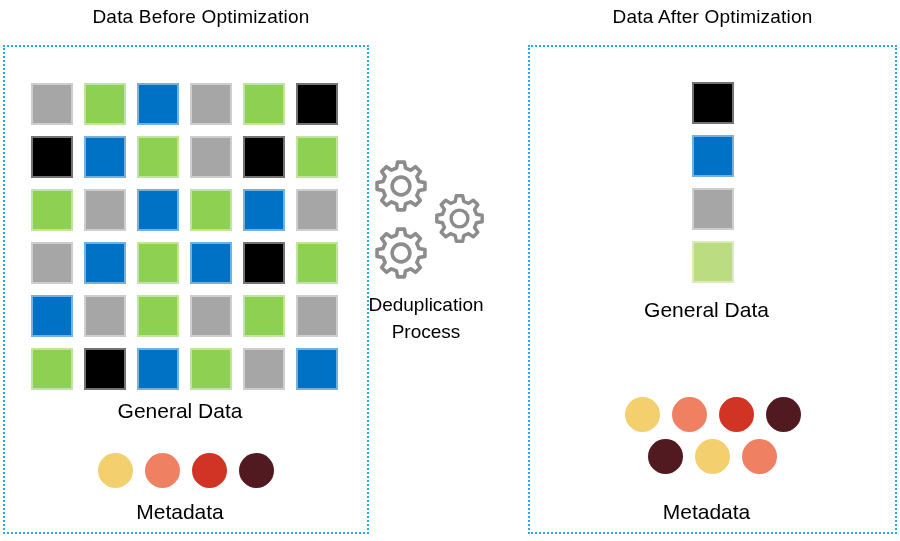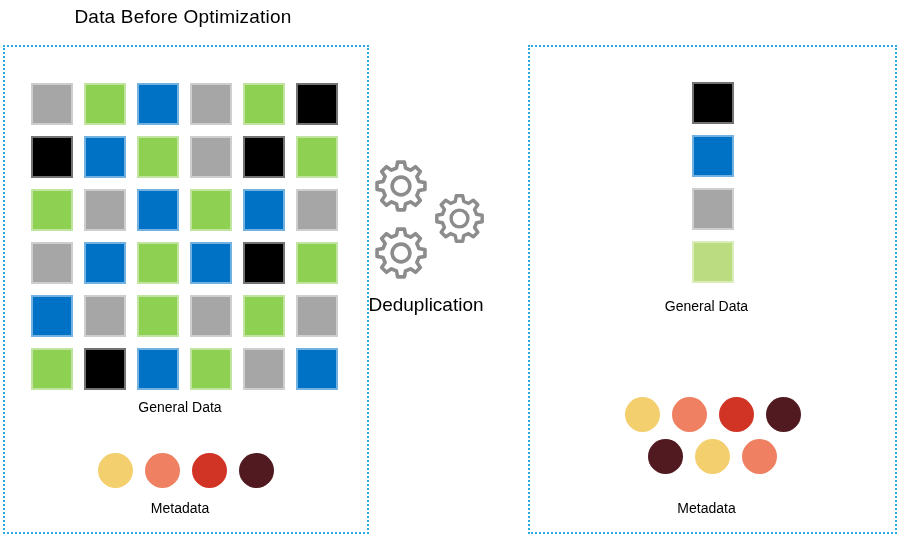--- a/index.html
+++ b/index.html
@@ -1,32 +1,32 @@
 <!DOCTYPE html>
 <html><head>
 <meta charset="utf-8">
 <style>
   html,body { margin:0; padding:0; background:#ffffff; }
   body { font-family:"Liberation Sans", sans-serif; color:#000000; }
   #canvas { position:relative; width:900px; height:541px; background:#ffffff; overflow:hidden; }
 
   .title { position:absolute; top:6px; font-size:19px; text-align:center; letter-spacing:0.2px; }
-  #left-title  { left:0;   width:366px; }
+  #left-title  { left:18px;   width:366px; }
   #right-title { left:528px; width:369px; }
 
   .panel { position:absolute; top:45px; height:489px; border:2px dotted #29abe2; box-sizing:border-box; background:#ffffff; }
   #left-panel  { left:3px;   width:366px; }
   #right-panel { left:528px; width:369px; }
 
   .square { width:42px; height:42px; box-shadow: inset 0 0 0 2px rgba(255,255,255,0.45); }
   .circle { width:35px; height:35px; border-radius:50%; }
 
   #before-grid { position:absolute; left:26px; top:36px; display:grid; grid-template-columns:repeat(6,42px); gap:11px; }
 
-  .data-label { position:absolute; left:0; right:12px; text-align:center; font-size:14px; }
+  .data-label { position:absolute; left:0; right:12px; text-align:center; font-size:21px; }
   #left-general-label  { top:352px; }
   #left-metadata-label { top:453px; }
   #right-general-label { top:251px; }
   #right-metadata-label{ top:453px; }
 
   .circle-row { position:absolute; left:0; right:0; display:flex; justify-content:center; gap:12px; }
   #before-circles    { top:406px; }
   #after-circles-row1{ top:350px; }
   #after-circles-row2{ top:392px; }
 
@@ -38,20 +38,21 @@
   #gear-2 { left:86px; top:146px; width:55px; height:55px; }
   #gear-3 { left:26px; top:179px; width:58px; height:58px; }
   #process-label { position:absolute; top:246px; left:0; right:0; text-align:center; font-size:19px; line-height:27px; }
 </style>
 </head>
 <body>
 
 <div id="canvas">
 
   <div class="title" id="left-title">Data Before Optimization</div>
+  <div class="title" id="right-title">Data After Optimization</div>
 
   <div class="panel" id="left-panel">
     <div id="before-grid">
         <div class="square" style="background: rgb(166, 166, 166);"></div>
         <div class="square" style="background: rgb(142, 208, 82);"></div>
         <div class="square" style="background: rgb(0, 114, 198);"></div>
         <div class="square" style="background: rgb(166, 166, 166);"></div>
         <div class="square" style="background: rgb(142, 208, 82);"></div>
         <div class="square" style="background: rgb(0, 0, 0);"></div>
         <div class="square" style="background: rgb(0, 0, 0);"></div>
@@ -103,20 +104,21 @@
     <svg class="gear" id="gear-2" viewBox="-4 -4 72 72">
         <polygon points="54.3,26.4 61.7,27.8 61.7,36.2 54.3,37.6 51.7,43.8 56.0,50.1 50.1,56.0 43.8,51.7 37.6,54.3 36.2,61.7 27.8,61.7 26.4,54.3 20.2,51.7 13.9,56.0 8.0,50.1 12.3,43.8 9.7,37.6 2.3,36.2 2.3,27.8 9.7,26.4 12.3,20.2 8.0,13.9 13.9,8.0 20.2,12.3 26.4,9.7 27.8,2.3 36.2,2.3 37.6,9.7 43.8,12.3 50.1,8.0 56.0,13.9 51.7,20.2" fill="#ffffff" stroke="#8c8c8c" stroke-width="4.5" stroke-linejoin="round"></polygon>
         <circle cx="32" cy="32" r="11" fill="#ffffff" stroke="#8c8c8c" stroke-width="4.5"></circle>
       </svg>
     <svg class="gear" id="gear-3" viewBox="-4 -4 72 72">
         <polygon points="54.3,26.4 61.7,27.8 61.7,36.2 54.3,37.6 51.7,43.8 56.0,50.1 50.1,56.0 43.8,51.7 37.6,54.3 36.2,61.7 27.8,61.7 26.4,54.3 20.2,51.7 13.9,56.0 8.0,50.1 12.3,43.8 9.7,37.6 2.3,36.2 2.3,27.8 9.7,26.4 12.3,20.2 8.0,13.9 13.9,8.0 20.2,12.3 26.4,9.7 27.8,2.3 36.2,2.3 37.6,9.7 43.8,12.3 50.1,8.0 56.0,13.9 51.7,20.2" fill="#ffffff" stroke="#8c8c8c" stroke-width="4.5" stroke-linejoin="round"></polygon>
         <circle cx="32" cy="32" r="11" fill="#ffffff" stroke="#8c8c8c" stroke-width="4.5"></circle>
       </svg>
     <div id="process-label">
       <div>Deduplication</div>
+      <div>Process</div>
     </div>
   </div>
 
   <div class="panel" id="right-panel">
     <div id="after-stack">
         <div class="square" style="background: rgb(0, 0, 0);"></div>
         <div class="square" style="background: rgb(0, 114, 198);"></div>
         <div class="square" style="background: rgb(166, 166, 166);"></div>
         <div class="square" style="background: rgb(188, 220, 130);"></div>
       </div>

